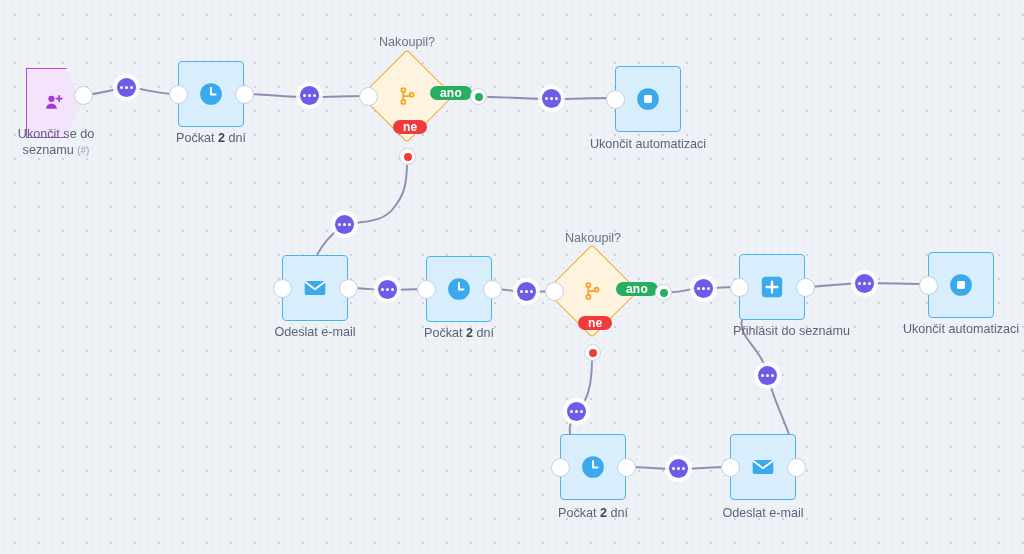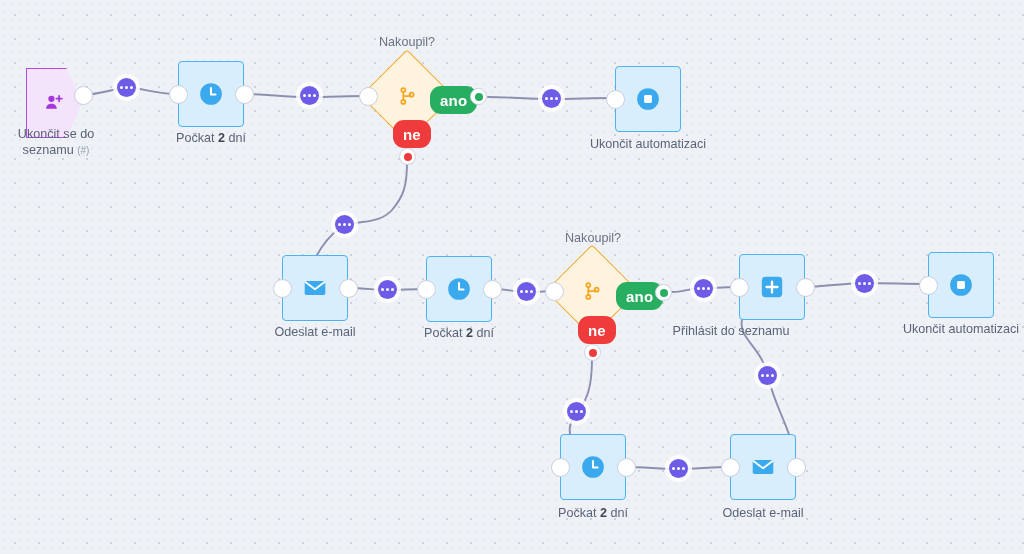--- a/index.html
+++ b/index.html
@@ -154,25 +154,25 @@
     width: 3px;
     height: 3px;
     border-radius: 50%;
     background: #fff;
     display: block;
   }
 
   
   .badge {
     position: absolute;
-    height: 28px;
+    height: 14px;
     padding: 0 10px;
     border-radius: 11px;
     color: #fff;
-    font-size: 15px;
+    font-size: 12px;
     font-weight: bold;
     display: flex;
     align-items: center;
     justify-content: center;
     box-sizing: border-box;
     letter-spacing: 0.2px;
   }
   .badge-yes { background: #27ae60; }
   .badge-no  { background: #ef3b3b; }
 
@@ -406,21 +406,21 @@
   <div class="node">
     <div class="box" style="left:739px; top:254px;"></div>
     <div class="icon-wrap" style="left:739px; top:254px; width:66px; height:66px;">
       <svg width="26" height="26" viewBox="0 0 24 24">
         <rect x="2.6" y="2.6" width="18.8" height="18.8" rx="3.4" fill="#3aa9ee"></rect>
         <path d="M12 7v10M7 12h10" stroke="#fff" stroke-width="2.2" stroke-linecap="round"></path>
       </svg>
     </div>
     <div class="port" style="left:730px; top:278px;"></div>
     <div class="port" style="left:796px; top:278px;"></div>
-    <div class="label" style="left:661px; top:323px; width:140px;">Přihlásit do seznamu</div>
+    <div class="label" style="left:710px; top:323px; width:140px;text-align:right;">Přihlásit do seznamu</div>
   </div>
 
   <div class="dots" style="left:851px; top:270px;">
     <div class="dots-inner">
         <i></i>
         <i></i>
         <i></i>
       </div>
   </div>
 

